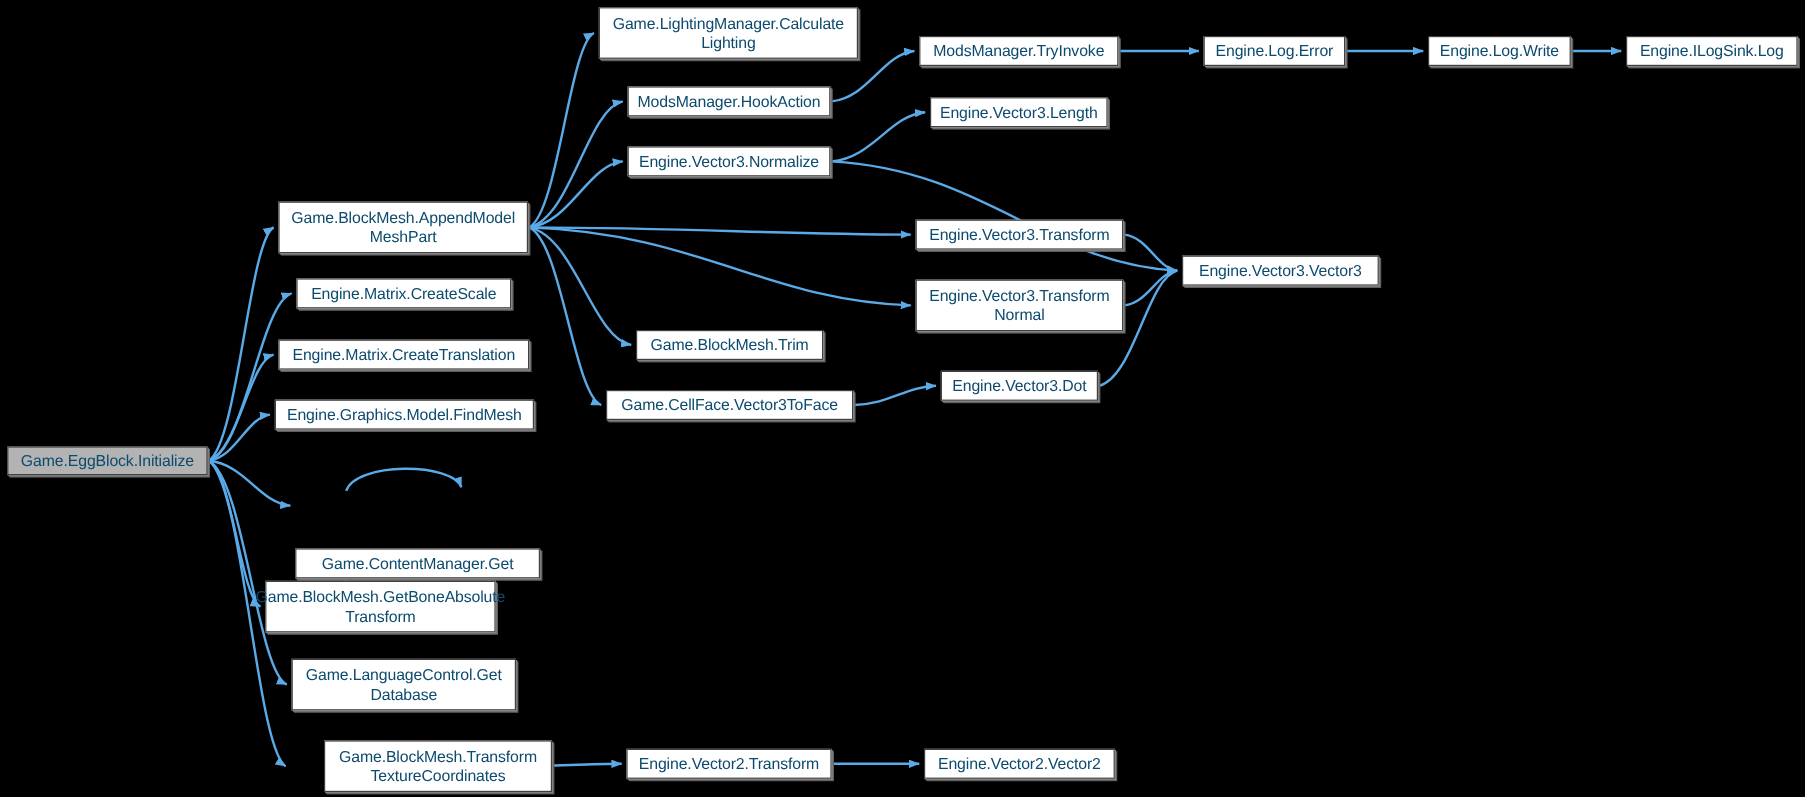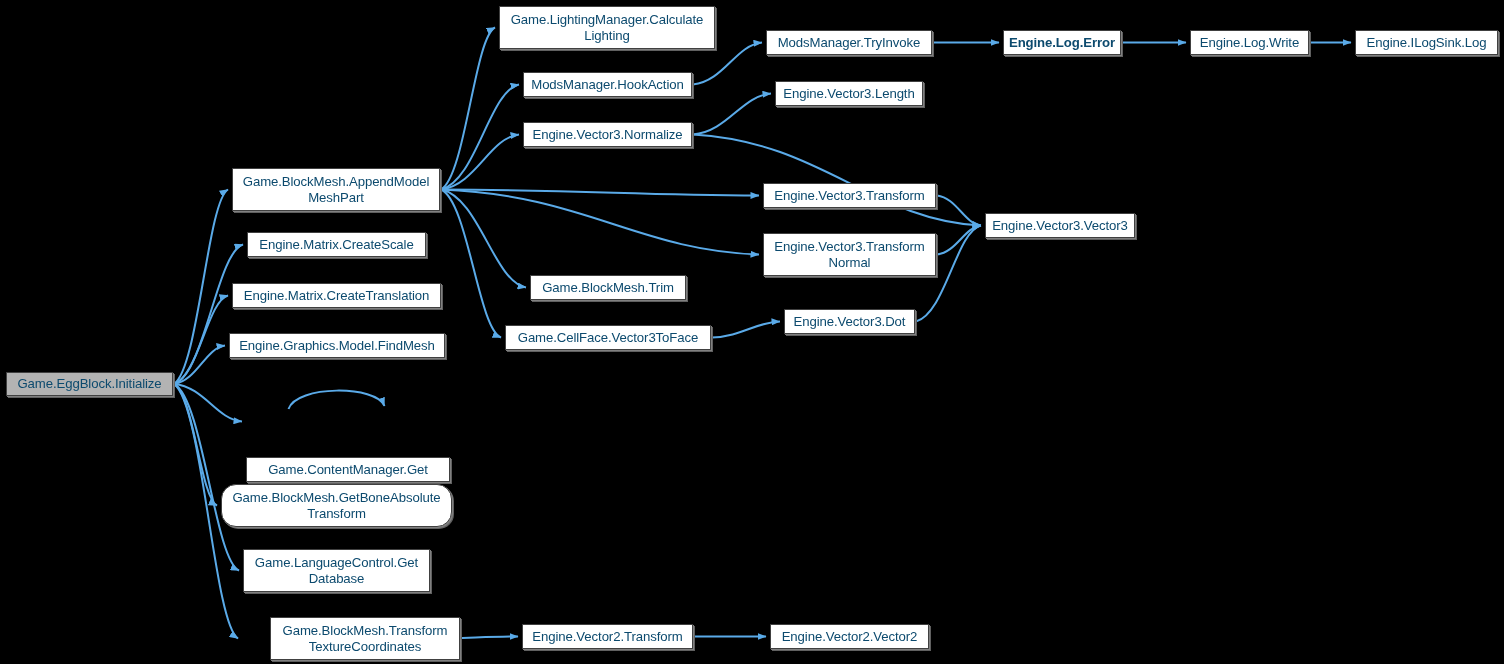--- a/index.html
+++ b/index.html
@@ -74,37 +74,37 @@
         <path d="M 288.5 484 C 296.5 460, 376.5 460, 384.5 481" marker-end="url(#arrowhead)"></path>
       </g>
   </svg>
 <div class="node root" style="left: 6px; top: 372px; width: 167px; height: 24px;">Game.EggBlock.Initialize</div>
     <div class="node" style="left: 232px; top: 168px; width: 208px; height: 43px;">Game.BlockMesh.AppendModel
 MeshPart</div>
     <div class="node" style="left: 247px; top: 232px; width: 179px; height: 25px;">Engine.Matrix.CreateScale</div>
     <div class="node" style="left: 232px; top: 283px; width: 209px; height: 25px;">Engine.Matrix.CreateTranslation</div>
     <div class="node" style="left: 229px; top: 333px; width: 216px; height: 25px;">Engine.Graphics.Model.FindMesh</div>
     <div class="node" style="left: 246px; top: 409px; width: 204px; height: 25px; margin-top: 48px;">Game.ContentManager.Get</div>
-    <div class="node" style="left: 221px; top: 484px; width: 231px; height: 43px; border-radius: 15px;">Game.BlockMesh.GetBoneAbsolute
+    <div class="node" style="left: 221px; top: 484px; width: 192px; height: 43px;">Game.BlockMesh.GetBoneAbsolute
 Transform</div>
     <div class="node" style="left: 243px; top: 549px; width: 187px; height: 43px;">Game.LanguageControl.Get
 Database</div>
     <div class="node" style="left: 242px; top: 617px; width: 190px; height: 43px; margin-left: 28px;">Game.BlockMesh.Transform
 TextureCoordinates</div>
     <div class="node" style="left: 499px; top: 6px; width: 216px; height: 43px;">Game.LightingManager.Calculate
 Lighting</div>
     <div class="node" style="left: 523px; top: 72px; width: 169px; height: 25px;">ModsManager.HookAction</div>
     <div class="node" style="left: 523px; top: 122px; width: 169px; height: 25px;">Engine.Vector3.Normalize</div>
     <div class="node" style="left: 530px; top: 275px; width: 156px; height: 25px;">Game.BlockMesh.Trim</div>
     <div class="node" style="left: 505px; top: 325px; width: 206px; height: 25px;">Game.CellFace.Vector3ToFace</div>
     <div class="node" style="left: 522px; top: 624px; width: 171px; height: 25px;">Engine.Vector2.Transform</div>
     <div class="node" style="left: 766px; top: 30px; width: 166px; height: 25px;">ModsManager.TryInvoke</div>
     <div class="node" style="left: 775px; top: 81px; width: 148px; height: 25px;">Engine.Vector3.Length</div>
     <div class="node" style="left: 763px; top: 183px; width: 173px; height: 25px;">Engine.Vector3.Transform</div>
     <div class="node" style="left: 763px; top: 233px; width: 173px; height: 43px;">Engine.Vector3.Transform
 Normal</div>
     <div class="node" style="left: 784px; top: 309px; width: 131px; height: 25px;">Engine.Vector3.Dot</div>
     <div class="node" style="left: 770px; top: 624px; width: 159px; height: 25px;">Engine.Vector2.Vector2</div>
-    <div class="node" style="left: 985px; top: 213px; width: 150px; height: 25px;">Engine.Vector3.Vector3</div>
-    <div class="node" style="left: 1003px; top: 30px; width: 118px; height: 25px; font-weight: bold;">Engine.Log.Error</div>
+    <div class="node" style="left: 985px; top: 213px; width: 164px; height: 25px;">Engine.Vector3.Vector3</div>
+    <div class="node" style="left: 1003px; top: 30px; width: 118px; height: 25px;">Engine.Log.Error</div>
     <div class="node" style="left: 1190px; top: 30px; width: 119px; height: 25px;">Engine.Log.Write</div>
     <div class="node" style="left: 1355px; top: 30px; width: 143px; height: 25px;">Engine.ILogSink.Log</div>
   </div>
 
 </body></html>

